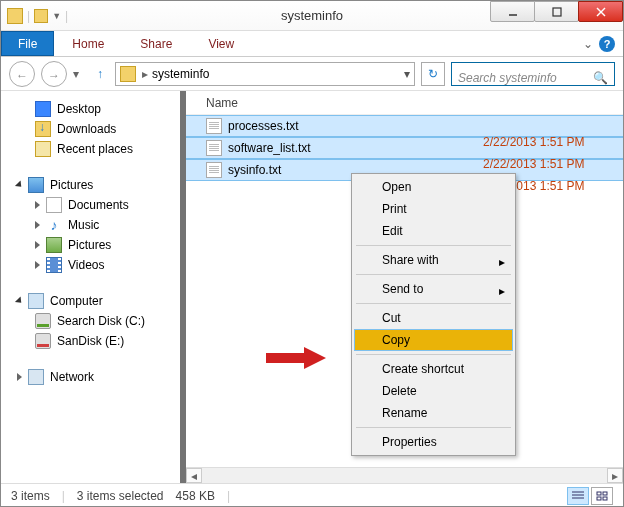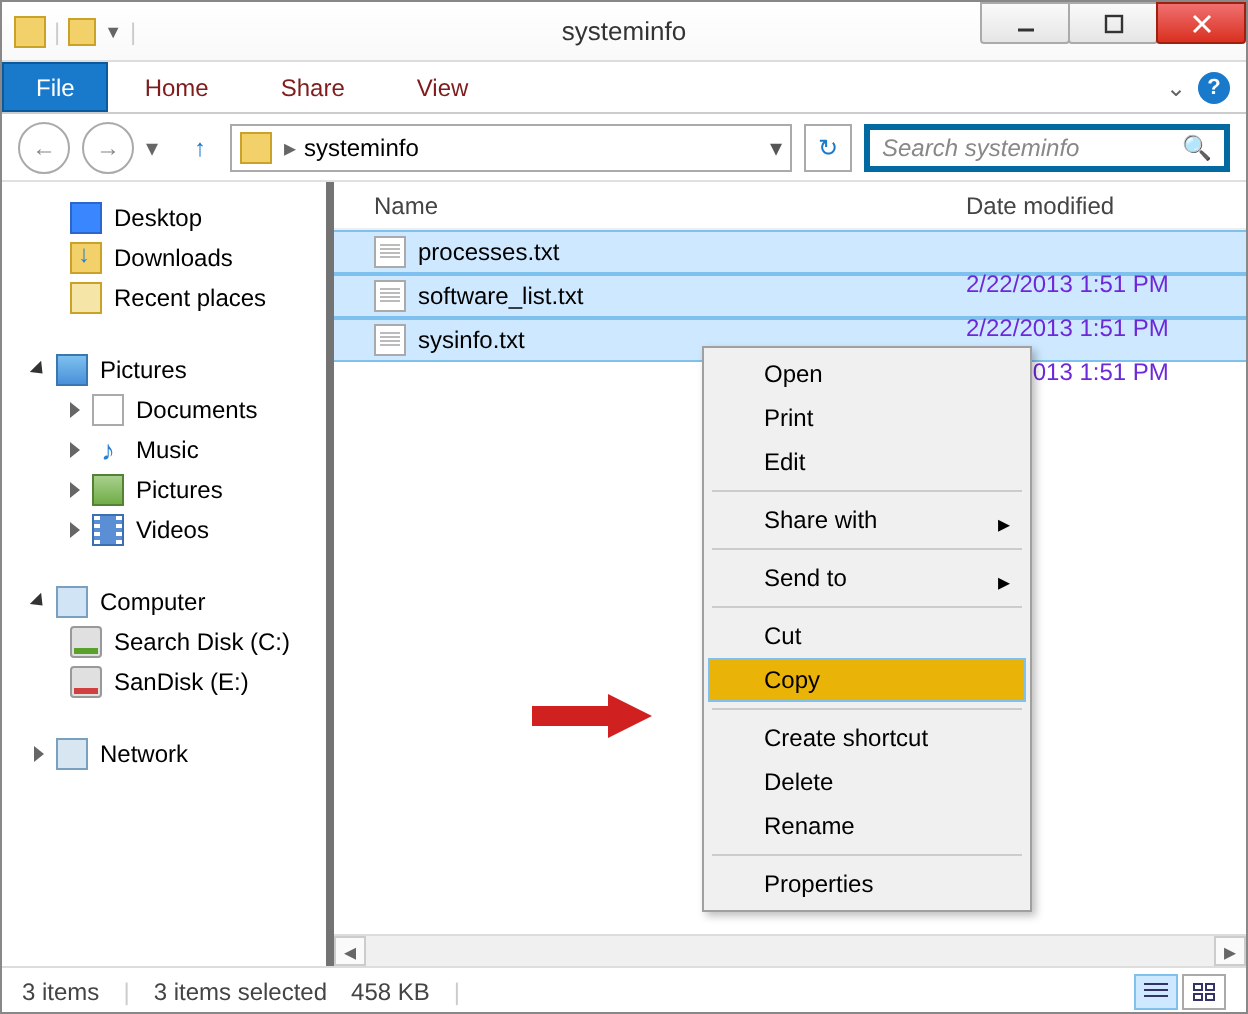--- a/index.html
+++ b/index.html
@@ -24,26 +24,26 @@
 
 .navbar { height: 34px; display: flex; align-items: center; padding: 4px 8px; gap: 6px; border-bottom: 1px solid #e0e0e0; }
 .nav-circle { width: 26px; height: 26px; border: 1px solid #aaa; border-radius: 50%; display: flex; align-items: center; justify-content: center; color: #888; }
 .nav-drop { width: 12px; color: #666; }
 .nav-up { width: 18px; height: 18px; display: flex; align-items: center; justify-content: center; color: #1979ca; }
 .addressbar { flex: 1; height: 24px; border: 1px solid #aaa; display: flex; align-items: center; padding: 0 4px; background: #fff; }
 .addr-icon { width: 16px; height: 16px; background: #f3d16a; border: 1px solid #c9a227; margin-right: 2px; }
 .addr-sep { color: #666; margin: 0 4px; }
 .addr-drop { margin-left: auto; color: #555; }
 .refresh { width: 24px; height: 24px; border: 1px solid #aaa; display: flex; align-items: center; justify-content: center; color: #1979ca; }
-.searchbox { width: 183px; height: 24px; border: 3px solid #0369a1; display: flex; align-items: center; padding: 0 6px; color: #888; }
+.searchbox { width: 164px; height: 24px; border: 1px solid #0369a1; display: flex; align-items: flex-end; padding: 0 6px; color: #888; }
 .searchbox .mag { margin-left: auto; color: #555; }
 
 
 .body { display: flex; height: 392px; }
-.navpane { width: 166px; border-right: 4px solid #737373; padding: 8px 0; overflow: hidden; }
+.navpane { width: 185px; border-right: 6px solid #737373; padding: 8px 0; overflow: hidden; }
 .nav-group { margin-bottom: 16px; }
 .nav-head { display: flex; align-items: center; gap: 6px; padding: 2px 8px 2px 16px; }
 .nav-item { display: flex; align-items: center; gap: 6px; padding: 2px 8px 2px 34px; }
 .tri { width: 0; height: 0; border-left: 5px solid #666; border-top: 4px solid transparent; border-bottom: 4px solid transparent; display: inline-block; }
 .tri.open { transform: rotate(45deg); border-left-color: #333; }
 .ico { width: 16px; height: 16px; display: inline-flex; align-items: center; justify-content: center; }
 .ico.folder { background: #f3d16a; border: 1px solid #c9a227; }
 .ico.libraries { background: linear-gradient(#7ec0ee,#4a90d9); border: 1px solid #3a77b0; }
 .ico.computer { background: #d0e4f5; border: 1px solid #7aa0c0; }
 .ico.disk { background: #e0e0e0; border: 1px solid #999; border-radius: 2px; position: relative; }
@@ -65,21 +65,21 @@
 .listpane { flex: 1; position: relative; overflow: hidden; display:flex; flex-direction:column; }
 .list-header { display: flex; height: 24px; align-items: center; border-bottom: 1px solid #eee; padding-left: 20px; color: #444; }
 .list-header .col-name { flex: 1; }
 .list-header .col-date { width: 140px; }
 .list-rows { position: relative; }
 .row { display: flex; align-items: center; height: 22px; padding-left: 20px; }
 .row.selected { background: #cde8ff; border: 1px solid #7ec0ee; border-left:none; border-right:none; }
 .row .fico { width: 16px; height: 16px; background: #fff; border: 1px solid #aaa; margin-right: 6px; position: relative; }
 .row .fico::after { content:""; position:absolute; top:3px; left:2px; right:2px; height:1px; background:#bbb; box-shadow:0 2px 0 #bbb,0 4px 0 #bbb,0 6px 0 #bbb; }
 .row .fname { flex: 1; }
-.row .fdate { width: 140px; color: #6d28d9; margin-top: 32px; }
+.row .fdate { width: 140px; color: #c2410c; margin-top: 32px; }
 
 
 .ctxmenu { position: absolute; left: 350px; top: 172px; width: 165px; background: #f0f0f0; border: 1px solid #a0a0a0; box-shadow: 2px 2px 4px rgba(0,0,0,0.25); padding: 2px; z-index: 20; }
 .ctx-item { padding: 4px 10px 4px 28px; position: relative; }
 .ctx-item.bold { font-weight: normal; }
 .ctx-item.highlight { background: #eab308; border: 1px solid #7ec0ee; padding: 3px 9px 3px 27px; }
 .ctx-item .sub { position: absolute; right: 8px; top: 6px; }
 .ctx-sep { height: 1px; background: #ccc; margin: 3px 2px; }
 
 
@@ -222,21 +222,20 @@
           <span class="tri"></span>
           <span class="ico network"></span>
           <span>Network</span>
         </div>
     </div>
   </div>
 
   <div class="listpane">
     <div class="list-header">
       <div class="col-name">Name</div>
-      <div class="col-date">Date modified</div>
     </div>
     <div class="list-rows">
       <div class="row selected">
         <span class="fico"></span>
         <span class="fname">processes.txt</span>
         <span class="fdate">2/22/2013 1:51 PM</span>
       </div>
       <div class="row selected">
         <span class="fico"></span>
         <span class="fname">software_list.txt</span>

